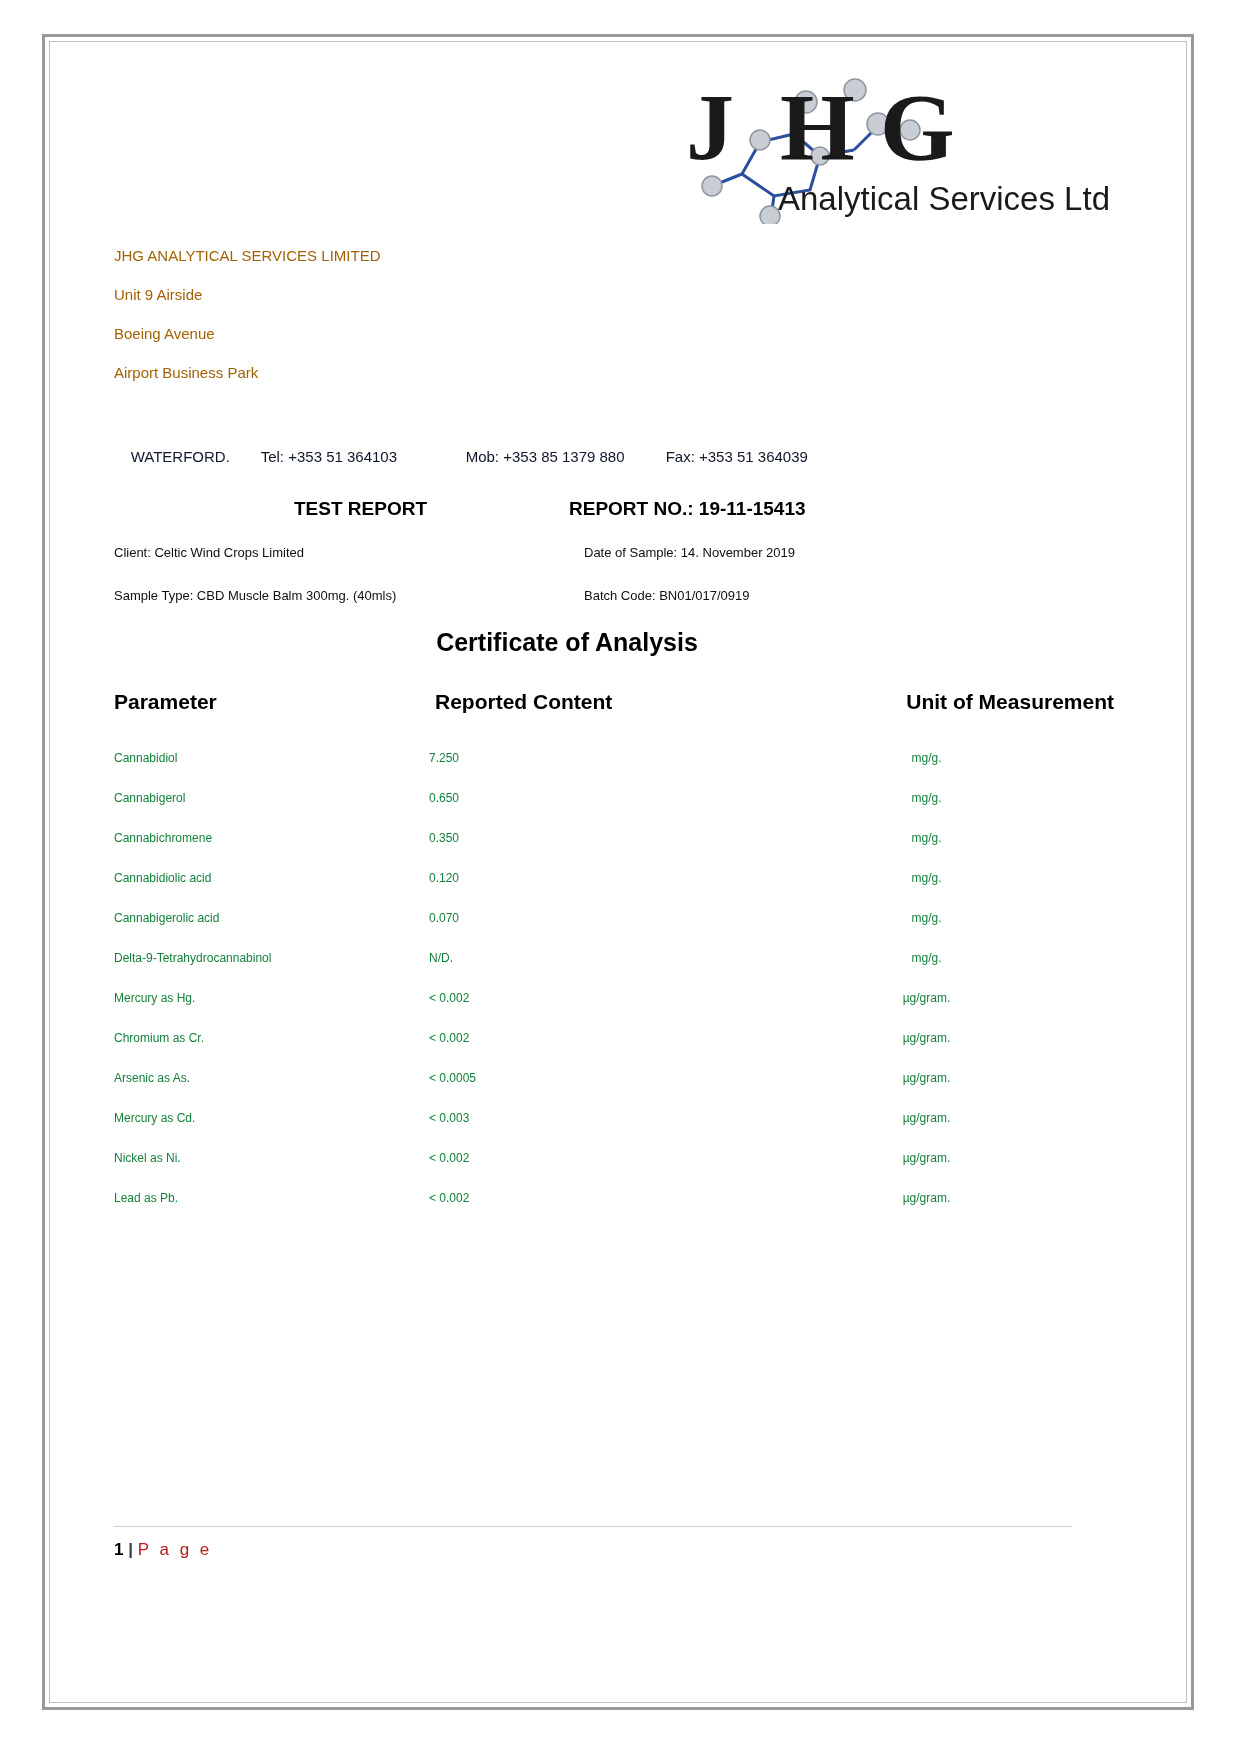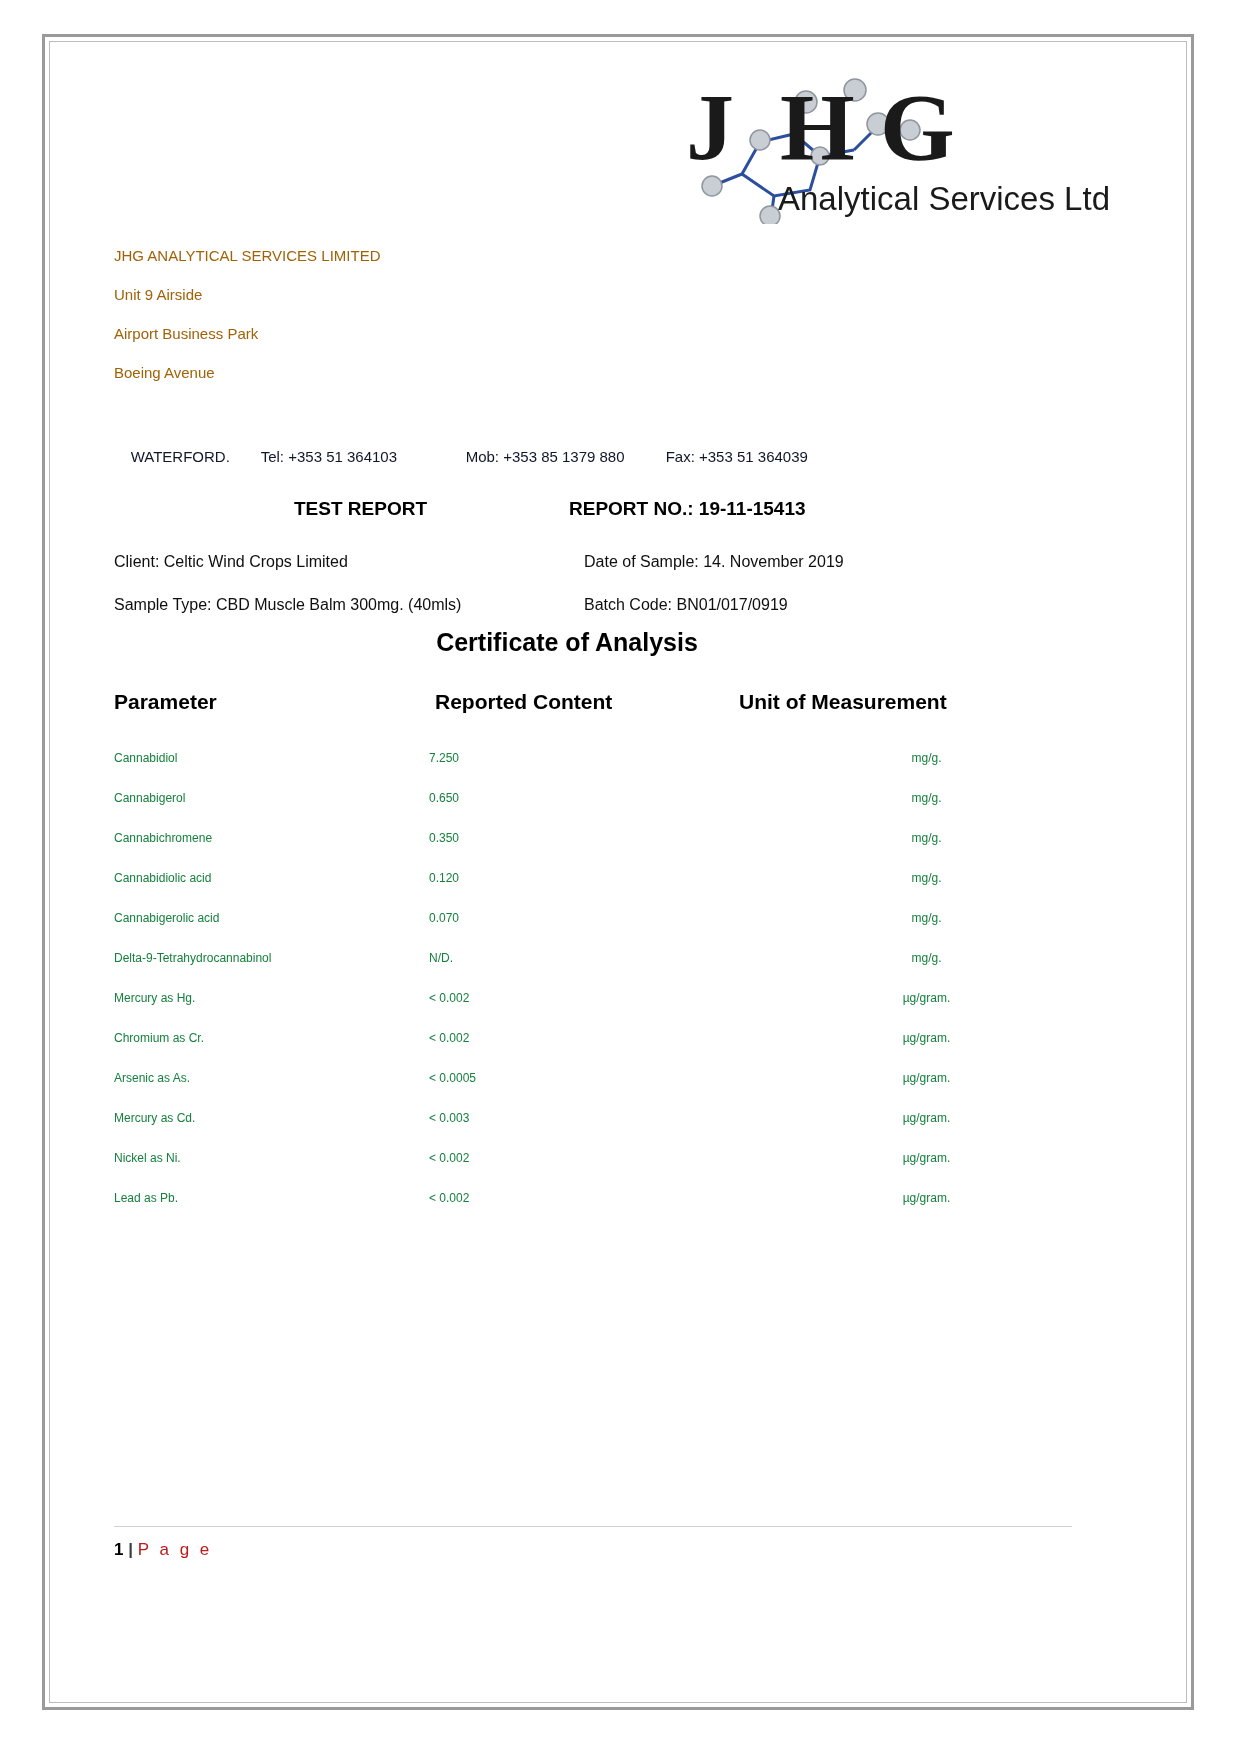--- a/index.html
+++ b/index.html
@@ -83,23 +83,22 @@
     font-size: 19px;
     font-weight: bold;
   }
   .report-head .t1 { position: absolute; left: 180px; top: 0; }
   .report-head .t2 { position: absolute; left: 455px; top: 0; }
 
   .meta-row {
     position: absolute;
     left: 52px;
     width: 1000px;
-    font-size: 16px;
+    font-size: 13px;
     color: #0f0f0f;
-    margin-top: 8px;
   }
   .meta-row.r1 { top: 495px; }
   .meta-row.r2 { top: 538px; }
   .meta-row .right-col { position: absolute; left: 470px; top: 0; }
 
   .coa-title {
     position: absolute;
     left: 0;
     top: 578px;
     width: 1010px;
@@ -116,21 +115,21 @@
     width: 1000px;
     border-collapse: collapse;
   }
   .tbl th {
     font-size: 21px;
     font-weight: bold;
     text-align: left;
     padding: 10px 0 24px 0;
   }
   .tbl th.c2 { padding-left: 6px; }
-  .tbl th.c3 { text-align: left; padding-left: 0; }
+  .tbl th.c3 { text-align: right; padding-left: 0; }
   .tbl td {
     font-size: 12px;
     padding: 13px 0;
     color: #15803d;
   }
   .tbl col.c1 { width: 315px; }
   .tbl col.c2 { width: 310px; }
   .tbl col.c3 { width: 375px; }
   .tbl td.c3 { text-align: center; }
 
@@ -189,22 +188,22 @@
         <text x="98" y="96">H</text>
         <text x="198" y="96">G</text>
       </g>
       <text x="96" y="146" fill="#1a1a1a" font-family="'Liberation Sans', sans-serif" font-size="33">Analytical Services Ltd</text>
     </svg>
   </div>
 
   <div class="address">
     <div class="line">JHG ANALYTICAL SERVICES LIMITED</div>
     <div class="line">Unit 9 Airside</div>
+    <div class="line">Boeing Avenue</div>
     <div class="line">Airport Business Park</div>
-    <div class="line">Boeing Avenue</div>
   </div>
   <div class="addr-last">
     <span class="seg-city">WATERFORD.</span><span class="seg-tel">Tel: +353 51 364103</span><span class="seg-mob">Mob: +353 85 1379 880</span><span>Fax: +353 51 364039</span>
   </div>
 
   <div class="report-head">
     <span class="t1">TEST REPORT</span>
     <span class="t2">REPORT NO.: 19-11-15413</span>
   </div>
 

